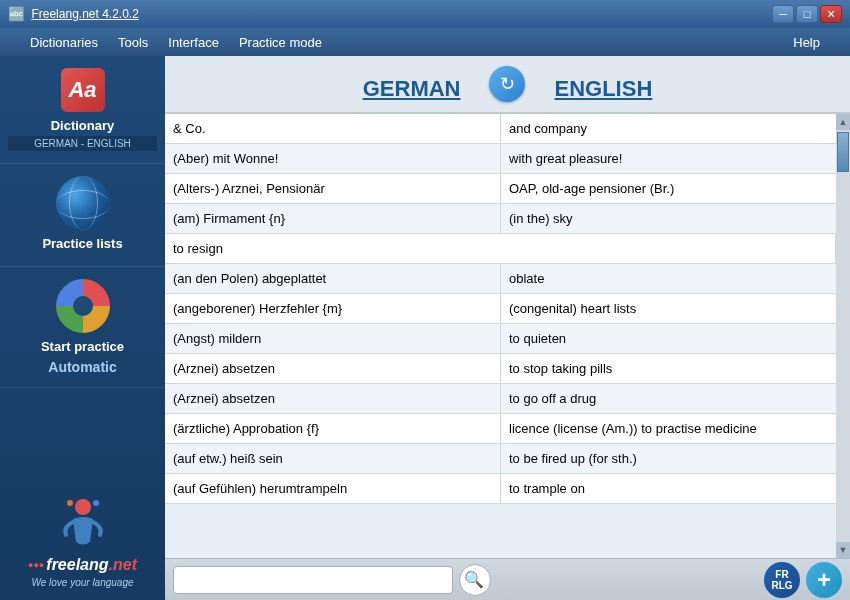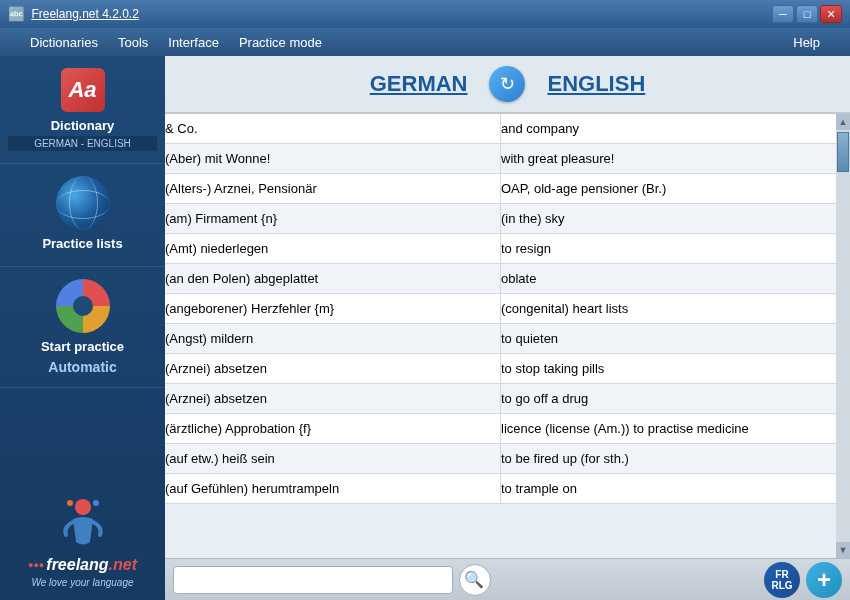--- a/index.html
+++ b/index.html
@@ -181,23 +181,23 @@
       background: #e8eef5;
       display: flex;
       flex-direction: column;
     }
 
     
     #dict-header {
       background: #e0e8f0;
       padding: 10px 15px;
       display: flex;
-      align-items: center;
+      align-items: flex-end;
       justify-content: center;
-      gap: 22px;
+      gap: 29px;
       border-bottom: 2px solid #c0c8d0;
     }
     .lang-label {
       font-size: 22px;
       font-weight: bold;
       color: #1a5a9a;
       text-decoration: underline;
       cursor: pointer;
     }
     .refresh-icon {
@@ -224,21 +224,21 @@
       border-right: 14px solid transparent;
     }
     .dict-row {
       display: flex;
       border-bottom: 1px solid #d0d8e0;
       min-height: 30px;
     }
     .dict-row:nth-child(odd) { background: white; }
     .dict-row:nth-child(even) { background: #f0f4f8; }
     .dict-cell {
-      padding: 5px 0;
+      padding: 5px 8px;
       display: flex;
       align-items: center;
       flex: 1;
     }
     .dict-cell:first-child {
       border-right: 1px solid #d0d8e0;
     }
 
     
     #dict-table::-webkit-scrollbar { width: 14px; }
@@ -408,21 +408,20 @@
     </div>
           <div class="dict-row">
       <div class="dict-cell">(Alters-) Arznei, Pensionär</div>
       <div class="dict-cell">OAP, old-age pensioner (Br.)</div>
     </div>
           <div class="dict-row">
       <div class="dict-cell">(am) Firmament {n}</div>
       <div class="dict-cell">(in the) sky</div>
     </div>
           <div class="dict-row">
-      <div class="dict-cell">(Amt) niederlegen</div>
       <div class="dict-cell">to resign</div>
     </div>
           <div class="dict-row">
       <div class="dict-cell">(an den Polen) abgeplattet</div>
       <div class="dict-cell">oblate</div>
     </div>
           <div class="dict-row">
       <div class="dict-cell">(angeborener) Herzfehler {m}</div>
       <div class="dict-cell">(congenital) heart lists</div>
     </div>

